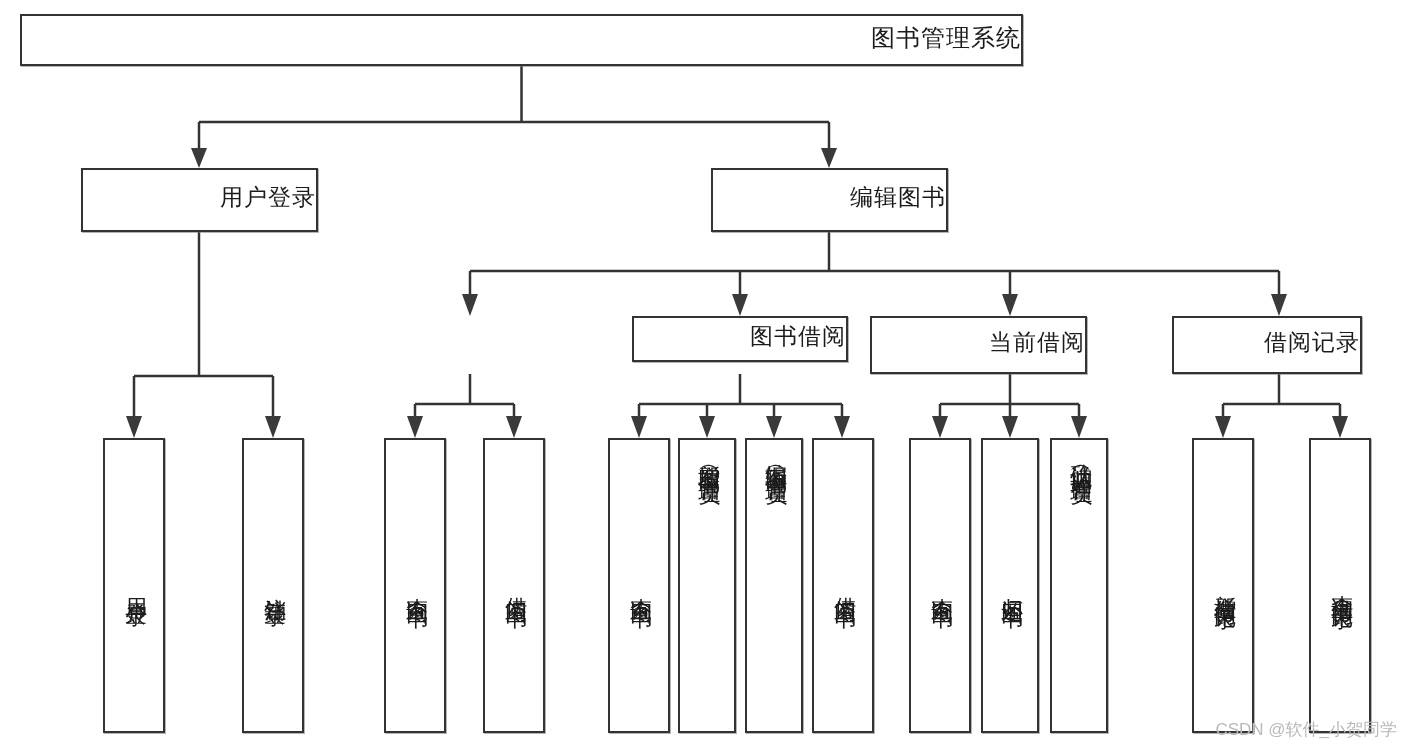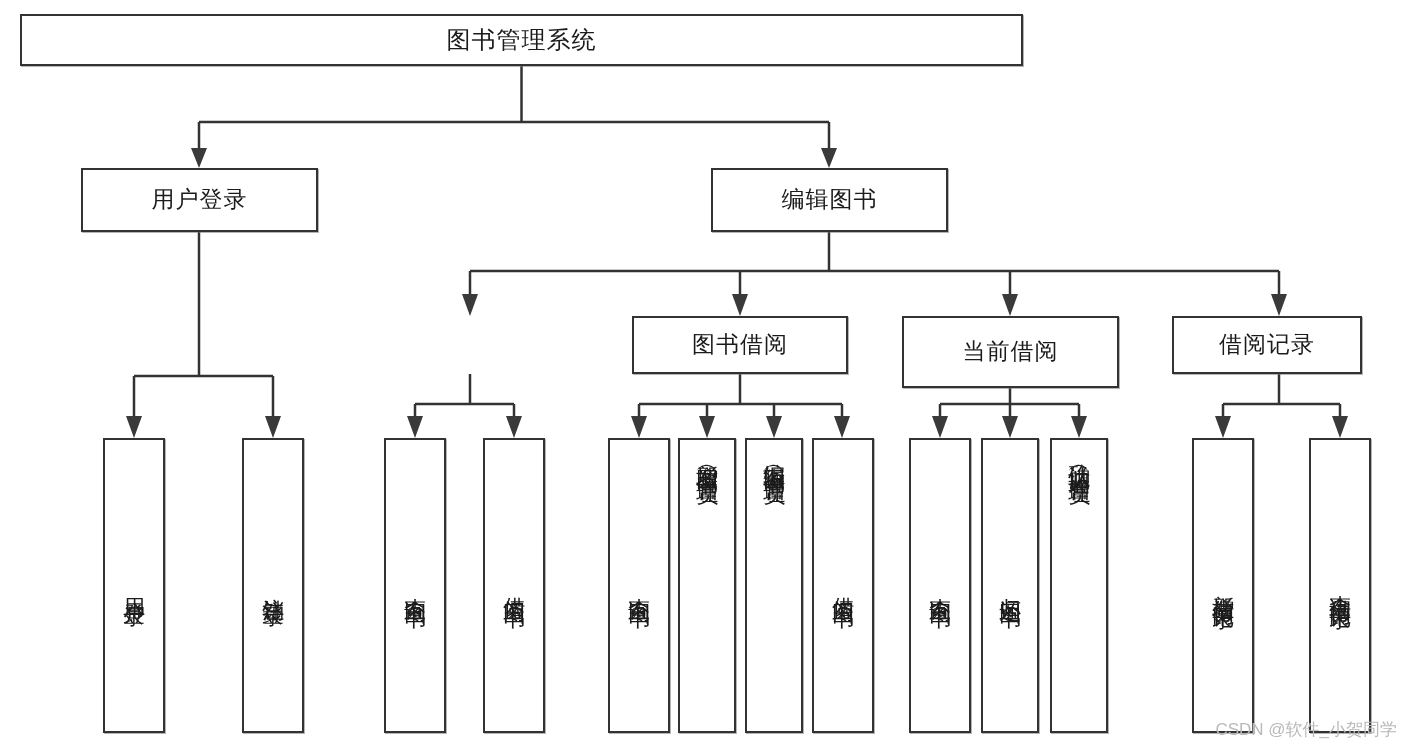--- a/index.html
+++ b/index.html
@@ -15,23 +15,24 @@
 
   
   .node{
     position:absolute;
     box-sizing:border-box;
     background:#ffffff;
     border:2px solid #333333;
     box-shadow:1px 1px 0 rgba(120,120,120,.55);
     display:flex;
     align-items:center;
-    justify-content:center;
+    justify-content:flex-end;
     color:#1b1b1b;
     letter-spacing:1px;
+    font-family:Liberation Mono, monospace;
   }
   .node .lbl{
     display:block;
     text-align:center;
     line-height:1.18;
     white-space:nowrap;
   }
 
   
   .h-node .lbl{font-size:23px;}
@@ -142,24 +143,24 @@
     <span class="lbl">图书管理系统</span>
   </div>
 
   <div class="node h-node" style="left:81px;top:168px;width:237px;height:64px;">
     <span class="lbl">用户登录</span>
   </div>
   <div class="node h-node" style="left:711px;top:168px;width:237px;height:64px;">
     <span class="lbl">编辑图书</span>
   </div>
 
-  <div class="node h-node" style="left:632px;top:316px;width:216px;height:58px;">
+  <div class="node h-node" style="left:632px;top:316px;width:216px;height:46px;">
     <span class="lbl">图书借阅</span>
   </div>
-  <div class="node h-node" style="left:902px;top:316px;width:217px;height:72px;">
+  <div class="node h-node" style="left:870px;top:316px;width:217px;height:58px;">
     <span class="lbl">当前借阅</span>
   </div>
   <div class="node h-node" style="left:1172px;top:316px;width:190px;height:58px;">
     <span class="lbl">借阅记录</span>
   </div>
 
   <div class="node v-node center" style="left:103px;top:438px;width:62px;height:295px;">
     <span class="lbl">用户登录</span>
   </div>
   <div class="node v-node center" style="left:242px;top:438px;width:62px;height:295px;">

